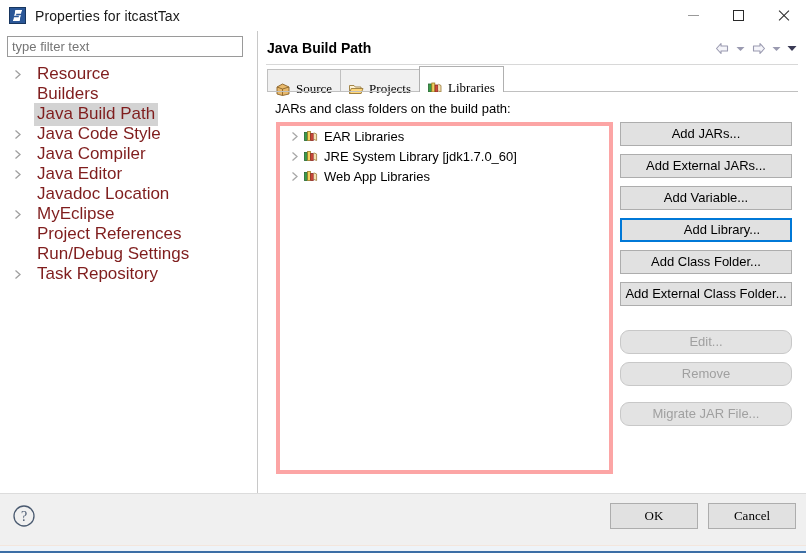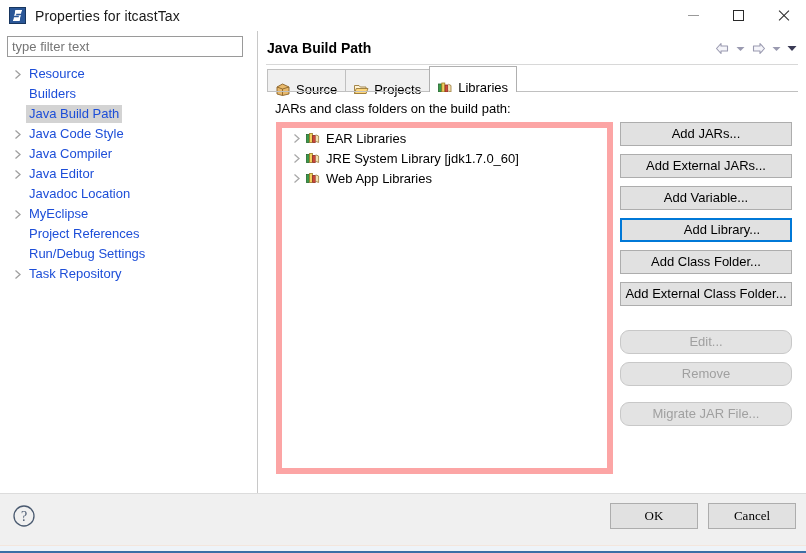--- a/index.html
+++ b/index.html
@@ -135,24 +135,25 @@
   }
   .tree-arrow {
     width: 16px;
     flex: none;
     display: flex;
     align-items: center;
     justify-content: center;
   }
   .tree-arrow svg { display: block; }
   .tree-label {
-    font-size: 13px;
-    color: #1d4ed8;
+    font-size: 17px;
+    color: #7f1d1d;
     padding: 1px 3px 2px 3px;
     white-space: nowrap;
+    margin-left: 8px;
   }
   .tree-item.selected .tree-label {
     background: #d3d3d3;
   }
 
   
   .v-divider {
     position: absolute;
     left: 257px; top: 31px;
     width: 1px;
@@ -220,20 +221,21 @@
     padding: 16px 8px 0 7px;
     font-size: 13px;
     color: #000000;
     border: 1px solid #c0c0c0;
     border-bottom: none;
     background: #f0f0f0;
     box-sizing: border-box;
     cursor: default;
     margin-right: -1px;
     position: relative;
+    font-family: Liberation Serif, serif;
   }
   .tab.active {
     background: #ffffff;
     height: 26px;
     border-color: #b0b0b0;
     z-index: 3;
   }
   .tabs-underline {
     position: absolute;
     left: 9px; top: 60px;
@@ -254,21 +256,21 @@
     position: absolute;
     left: 17px; top: 70px;
     font-size: 13px;
     color: #000000;
   }
   .list-box {
     position: absolute;
     left: 18px; top: 91px;
     width: 337px;
     height: 352px;
-    border: 6px solid #fca5a5;
+    border: 4px solid #fca5a5;
     background: #ffffff;
     box-sizing: border-box;
     overflow: hidden;
   }
   .lib-item {
     height: 20px;
     display: flex;
     align-items: center;
     padding-left: 6px;
     cursor: default;

